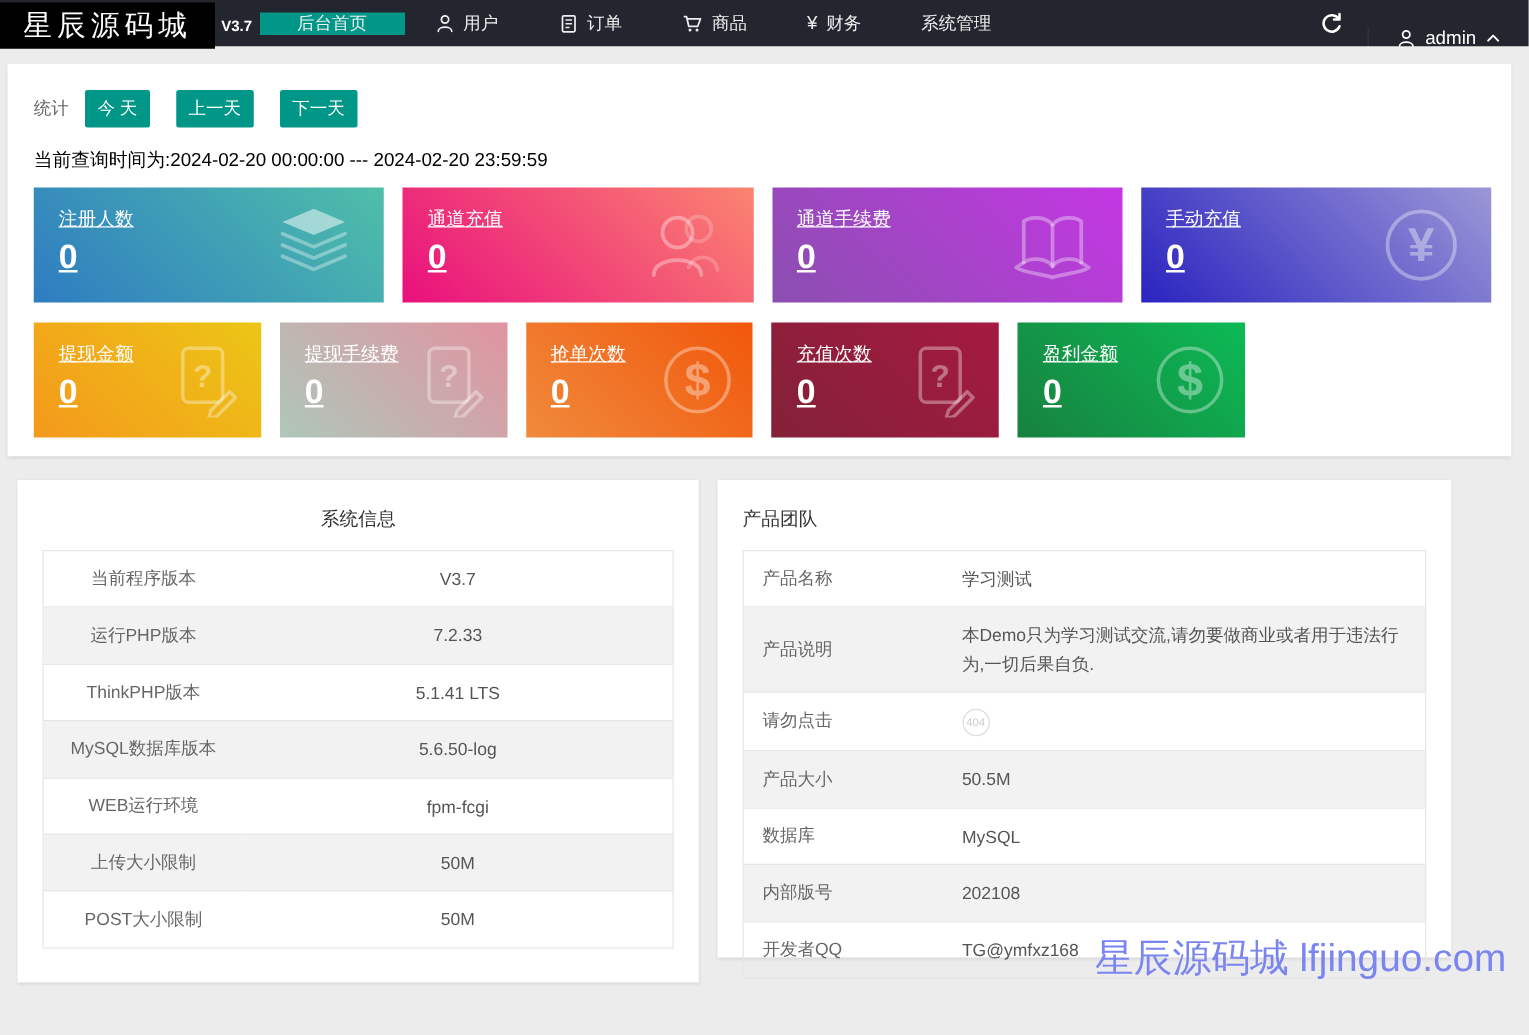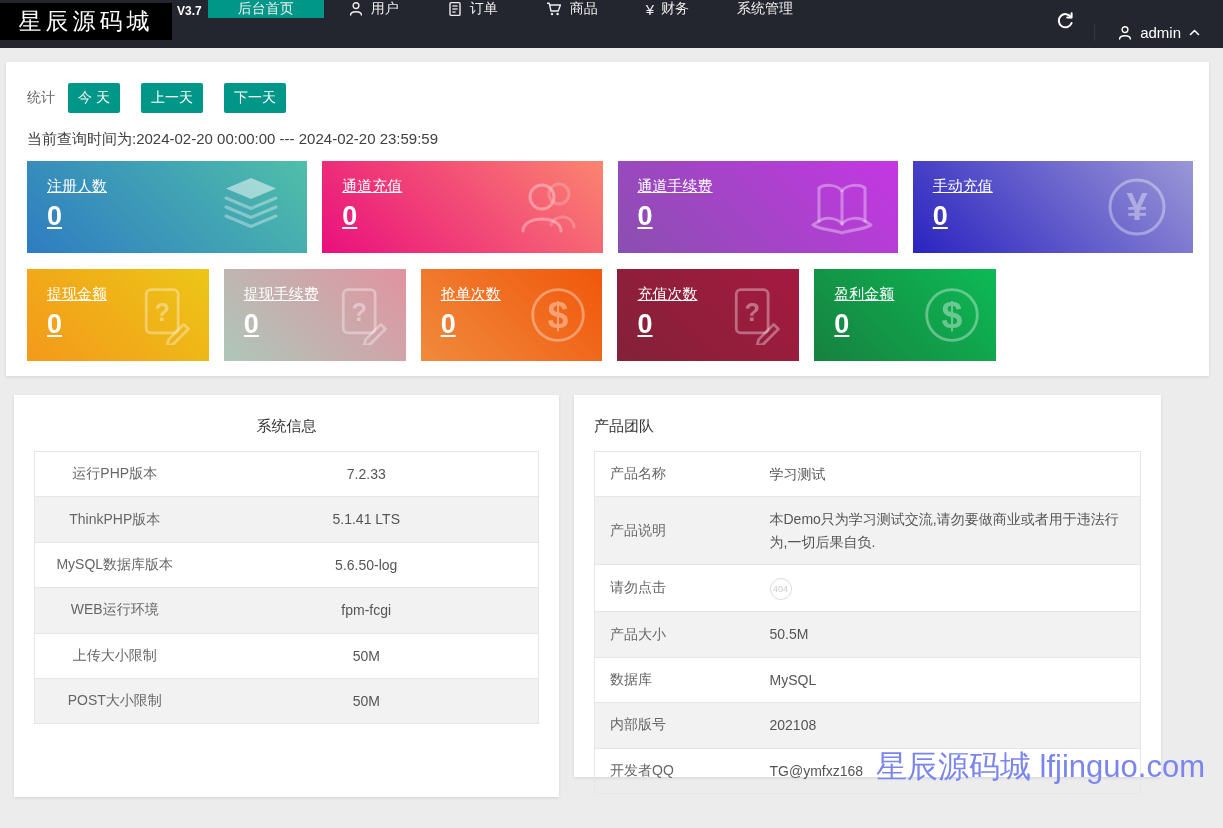--- a/index.html
+++ b/index.html
@@ -4,21 +4,21 @@
 <style>
   * { margin:0; padding:0; box-sizing:border-box; }
   html,body { width:1223px; height:828px; }
   body {
     font-family:"Liberation Sans","DejaVu Sans",sans-serif;
     background:#ececec; position:relative; overflow:hidden; color:#333;
   }
 
   
   .topbar {
-    height:48px; background:#23262f; display:flex; align-items:flex-start;
+    height:37px; background:#23262f; display:flex; align-items:center;
   }
   .logo-box {
     width:172px; height:37px; margin-top:3px; background:#000;
     display:flex; align-items:center; justify-content:center;
     color:#fff; font-family:"Liberation Serif","DejaVu Serif",serif;
     font-size:23px; letter-spacing:4px; flex:0 0 auto;
   }
   .version { color:#fff; font-size:12px; font-weight:bold; margin:4px 6px 0 5px; flex:0 0 auto; }
   .nav { display:flex; align-items:stretch; }
   .nav-item {
@@ -40,21 +40,21 @@
   .stats-panel {
     margin:14px 14px 0 6px; background:#fff; padding:21px 16px 22px 21px; height:314px;
   }
   .stats-head { display:flex; align-items:center; }
   .stats-label { color:#666; font-size:14px; margin-right:13px; }
   .btn-teal {
     background:#009688; color:#fff; border:none; border-radius:2px;
     height:30px; padding:0 10px; font-size:14px; margin-right:21px; cursor:pointer;
     font-family:inherit;
   }
-  .query-time { margin-top:17px; font-size:15px; color:#404040; }
+  .query-time { margin-top:17px; font-size:15px; color:#000000; }
 
   .cards-row1 { margin-top:12px; display:grid; grid-template-columns:repeat(4,1fr); gap:15px; }
   .cards-row2 { margin-top:16px; display:grid; grid-template-columns:repeat(6,1fr); gap:15px; }
   .card { position:relative; height:92px; padding:16px 0 0 20px; color:#fff; overflow:hidden;text-decoration:underline; }
   .card-title { font-size:15px; }
   .card-value { font-size:27px; font-weight:bold; margin-top:7px; line-height:1; }
   .card-icon { position:absolute; right:24px; top:50%; transform:translateY(-50%); width:64px; height:64px; }
   .cards-row2 .card-icon { right:14px; width:60px; height:60px; }
   .ic-stroke { stroke:rgba(255,255,255,0.35); fill:none; stroke-width:3; stroke-linecap:round; stroke-linejoin:round; }
   .ic-fill   { fill:rgba(255,255,255,0.5); }
@@ -256,20 +256,24 @@
   </div>
 </div>
 
 <div class="panels-row">
 
   <div class="info-panel panel-left panel-shadow">
     <div class="panel-title">系统信息</div>
     <table class="info-table">
       <tbody>
         <tr>
+          <td class="cell-label">当前程序版本</td>
+          <td class="cell-value">V3.7</td>
+        </tr>
+        <tr>
           <td class="cell-label">运行PHP版本</td>
           <td class="cell-value">7.2.33</td>
         </tr>
         <tr>
           <td class="cell-label">ThinkPHP版本</td>
           <td class="cell-value">5.1.41 LTS</td>
         </tr>
         <tr>
           <td class="cell-label">MySQL数据库版本</td>
           <td class="cell-value">5.6.50-log</td>

